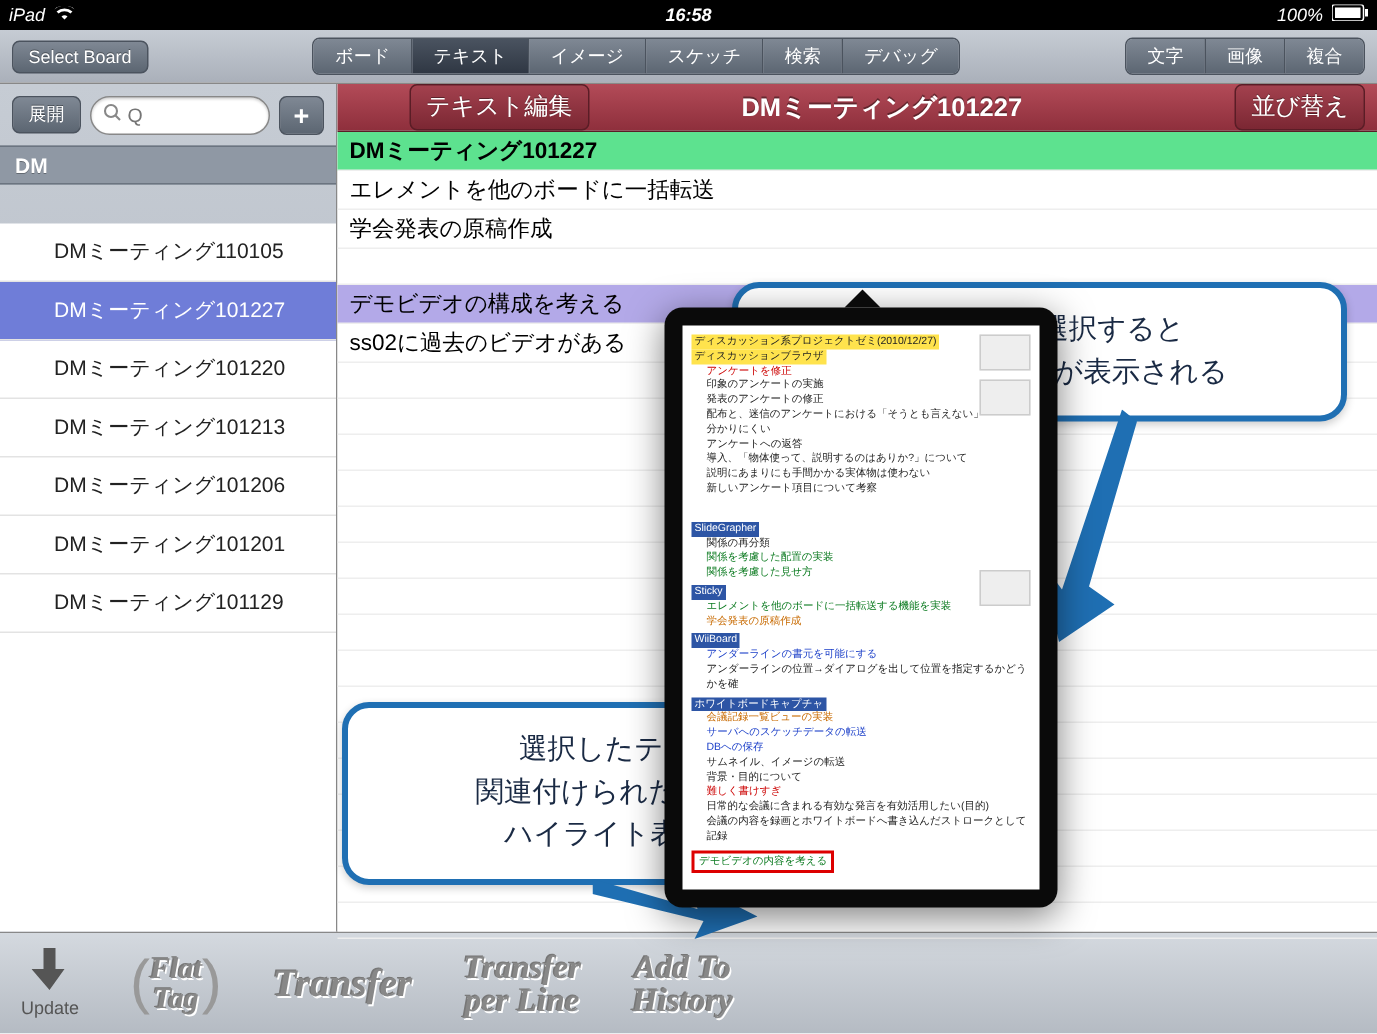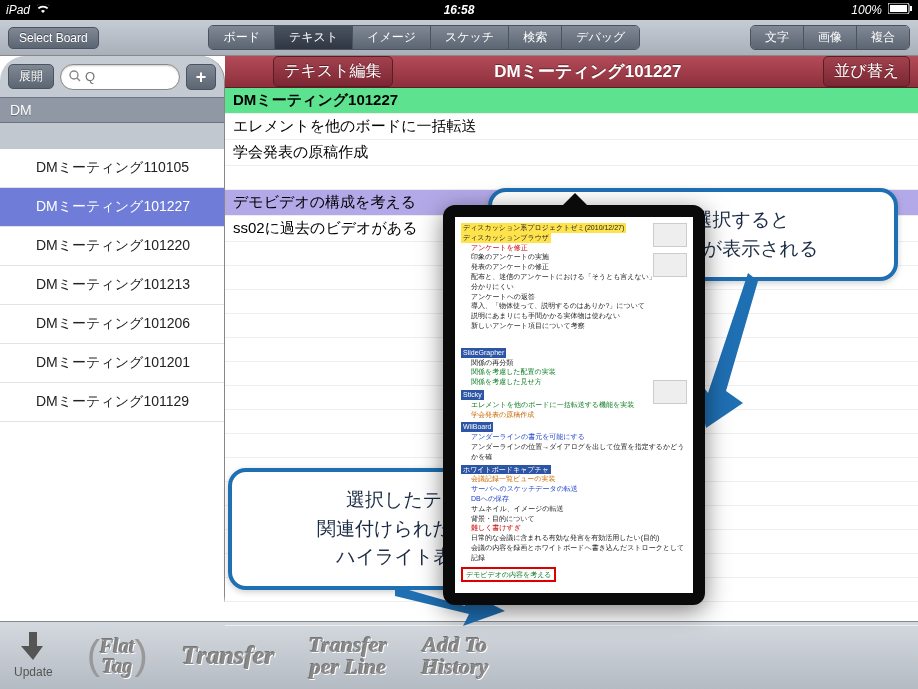--- a/index.html
+++ b/index.html
@@ -13,26 +13,26 @@
 .top-toolbar { height: 36px; background: linear-gradient(#c6ccd4, #aab0ba); display: flex; align-items: center; padding: 0 8px; gap: 6px; border-bottom: 1px solid #888; }
 .tb-btn { background: linear-gradient(#7f8894, #5c6672); color: #fff; border: 1px solid #4b535e; border-radius: 5px; padding: 3px 10px; font-size: 12px; text-shadow: 0 -1px 0 rgba(0,0,0,.4); cursor: pointer; }
 .seg { display: flex; border: 1px solid #4b535e; border-radius: 5px; overflow: hidden; }
 .seg .seg-btn { background: linear-gradient(#7f8894,#5c6672); color: #fff; padding: 3px 14px; font-size: 12px; border-right: 1px solid #4b535e; cursor: pointer; }
 .seg .seg-btn:last-child { border-right: 0; }
 .seg .seg-btn.active { background: linear-gradient(#4a5360,#2f3743); }
 .top-toolbar .spacer { flex: 1; }
 
 .main { display: flex; height: 565px; }
 
-.sidebar { width: 225px; background: linear-gradient(#c6ccd4,#aab0ba); border-right: 1px solid #888; display: flex; flex-direction: column; border-radius: 25px; }
+.sidebar { width: 225px; background: linear-gradient(#c6ccd4,#aab0ba); border-right: 1px solid #888; display: flex; flex-direction: column; }
 .side-head { height: 41px; display: flex; align-items: center; gap: 6px; padding: 0 8px; }
 .search-wrap { flex: 1; display:flex; align-items:center; background: #fff; border-radius: 14px; height: 26px; padding: 0 8px; border:1px solid #888; box-shadow: inset 0 1px 2px rgba(0,0,0,.2); }
 .search-wrap input { border:0; outline:0; width:100%; font-size:13px; background:transparent; }
 .add-btn { width:30px; height:26px; border-radius:5px; background:linear-gradient(#7f8894,#5c6672); color:#fff; border:1px solid #4b535e; font-size:18px; line-height:16px; font-weight:bold; cursor:pointer; }
-.side-group { background:#8f98a4; color:#fff; font-weight:normal; padding:4px 10px; font-size:14px; text-shadow:0 1px 0 rgba(0,0,0,.3); border-top:1px solid #6b7480; border-bottom:1px solid #6b7480; }
+.side-group { background:#8f98a4; color:#fff; font-weight:bold; padding:4px 10px; font-size:14px; text-shadow:0 1px 0 rgba(0,0,0,.3); border-top:1px solid #6b7480; border-bottom:1px solid #6b7480; }
 .side-list { flex:1; background:#fff; overflow:auto;margin-top:26px; }
 .side-item { padding: 10px 16px 10px 36px; font-size:14px; color:#222; border-bottom:1px solid #e3e3e3; cursor:pointer; }
 .side-item.selected { background:#6f7dd8; color:#fff; }
 
 .content { flex:1; display:flex; flex-direction:column; background:#fff; }
 .content-head { height:41px; background:linear-gradient(#b34b58,#8e2f3c); display:flex; align-items:center; padding:0 8px; gap:8px; border-bottom:1px solid #5a1d26; }
 .red-btn { background:linear-gradient(#a3414e,#7b2733); color:#fff; border:1px solid #5a1d26; border-radius:5px; padding:4px 10px; font-size:16px; cursor:pointer; text-shadow:0 -1px 0 rgba(0,0,0,.4);margin-left:40px; }
 .content-title { flex:1; text-align:center; color:#fff; font-weight:bold; font-size:17px; text-shadow:0 -1px 0 rgba(0,0,0,.4); }
 
 .rows { flex:1; position:relative; }

